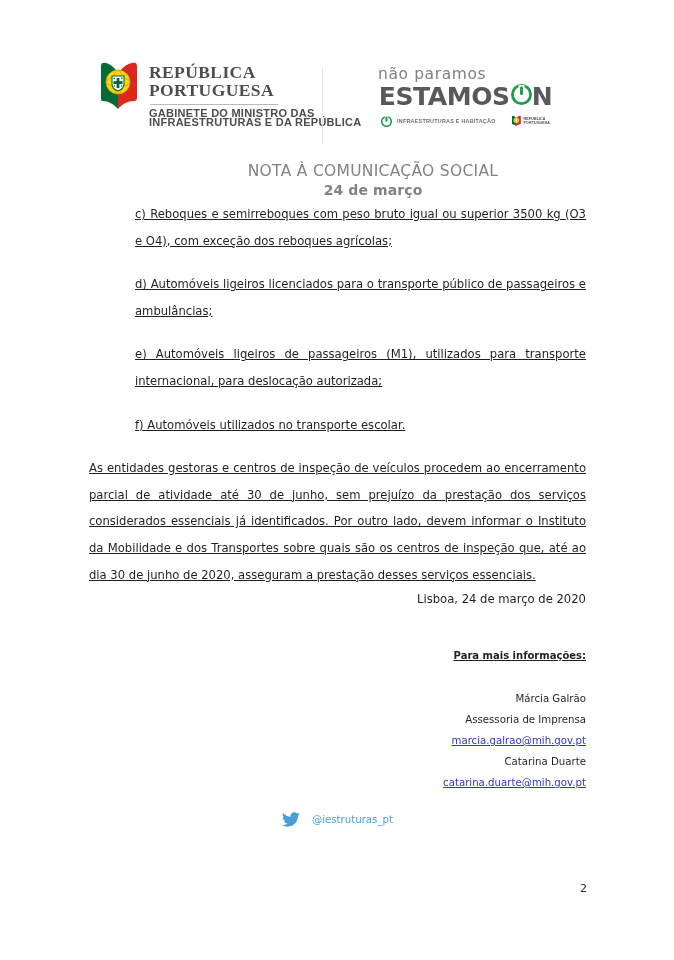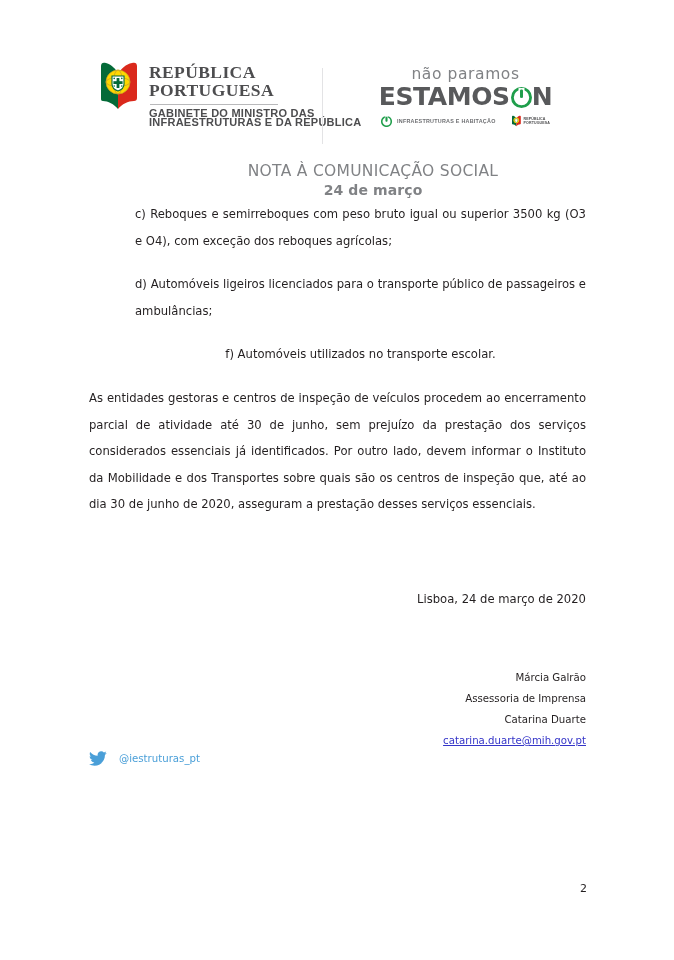--- a/index.html
+++ b/index.html
@@ -95,27 +95,26 @@
     top: 14px;
     width: 175px;
   }
 
   .nao-paramos {
     font-family: "DejaVu Sans", sans-serif;
     font-size: 15.5px;
     font-weight: 400;
     color: #808285;
     letter-spacing: 0.6px;
-    text-align: center;
     line-height: 17px;
   }
 
   .estamos-on {
     display: flex;
-    align-items: center;
+    align-items: flex-start;
     justify-content: center;
     margin-top: 1px;
   }
 
   .estamos-word {
     font-family: "DejaVu Sans", sans-serif;
     font-size: 25px;
     font-weight: 700;
     color: #58595b;
     letter-spacing: -0.4px;
@@ -211,39 +210,40 @@
     letter-spacing: 0.1px;
     line-height: 18px;
   }
 
   
   .body-area {
     position: absolute;
     left: 89px;
     top: 201px;
     width: 497px;
+    text-decoration: underline;
   }
 
   p.para {
     margin: 0 0 17px 0;
     font-family: "DejaVu Sans", sans-serif;
     font-size: 11.6px;
     line-height: 26.6px;
     color: #231f20;
     text-align: justify;
     text-justify: inter-word;
   }
 
   p.para.lettered {
     margin-left: 46px;
     width: 451px;
   }
 
   p.para.nojust {
-    text-align: center;
+    text-align: left;
   }
 
   
   .signoff {
     position: absolute;
     left: 89px;
     top: 589px;
     width: 497px;
     text-align: right;
   }
@@ -290,21 +290,22 @@
     color: #3434c8;
     text-decoration: underline;
     line-height: 21px;
     display: block;
     cursor: pointer;
   }
 
   .twitter-row {
     display: flex;
     align-items: center;
-    justify-content: flex-start;
+    justify-content: center;
+    margin-top: 19px;
     gap: 12px;
   }
 
   .twitter-icon {
     width: 18px;
     height: 15px;
     flex: 0 0 auto;
   }
 
   .twitter-handle {
@@ -397,32 +398,35 @@
   </div>
 
   <div class="doc-title">
     <div class="title-main">NOTA À COMUNICAÇÃO SOCIAL</div>
     <div class="title-sub">24 de março</div>
   </div>
 
   <div class="body-area">
     <p class="para lettered">c) Reboques e semirreboques com peso bruto igual ou superior 3500 kg (O3 e O4), com exceção dos reboques agrícolas;</p>
     <p class="para lettered">d) Automóveis ligeiros licenciados para o transporte público de passageiros e ambulâncias;</p>
+    <p class="para lettered">e) Automóveis ligeiros de passageiros (M1), utilizados para transporte internacional, para deslocação autorizada;</p>
     <p class="para lettered nojust">f) Automóveis utilizados no transporte escolar.</p>
     <p class="para">As entidades gestoras e centros de inspeção de veículos procedem ao encerramento parcial de atividade até 30 de junho, sem prejuízo da prestação dos serviços considerados essenciais já identificados. Por outro lado, devem informar o Instituto da Mobilidade e dos Transportes sobre quais são os centros de inspeção que, até ao dia 30 de junho de 2020, asseguram a prestação desses serviços essenciais.</p>
   </div>
 
   <div class="signoff">
     <span class="sign-city">Lisboa, 24 de março de 2020</span>
   </div>
 
   <div class="contact-block">
+    <span class="contact-heading">Para mais informações:</span>
     <div class="contact-lines">
       <div class="contact-line">Márcia Galrão</div>
       <div class="contact-line">Assessoria de Imprensa</div>
+      <a class="contact-email" href="#">marcia.galrao@mih.gov.pt</a>
       <div class="contact-line">Catarina Duarte</div>
       <a class="contact-email" href="#">catarina.duarte@mih.gov.pt</a>
       <div class="twitter-row">
         <svg class="twitter-icon" viewBox="0 0 24 20">
           <path d="M23.6 2.6c-.9.4-1.8.66-2.8.78 1-.6 1.78-1.56 2.14-2.7-.94.56-1.98.96-3.08 1.18C18.96.9 17.7.3 16.3.3c-2.68 0-4.86 2.18-4.86 4.86 0 .38.04.76.12 1.12C7.53 6.08 4 4.18 1.64 1.28c-.42.72-.66 1.56-.66 2.44 0 1.68.86 3.17 2.16 4.04-.8-.02-1.54-.24-2.2-.6v.06c0 2.36 1.68 4.32 3.9 4.77-.4.1-.84.16-1.28.16-.32 0-.62-.03-.92-.08.62 1.93 2.42 3.34 4.55 3.38-1.66 1.3-3.76 2.08-6.04 2.08-.4 0-.78-.02-1.15-.07 2.15 1.38 4.7 2.18 7.44 2.18 8.93 0 13.81-7.4 13.81-13.81l-.02-.63c.96-.68 1.78-1.53 2.43-2.5z" fill="#4a9fd8"></path>
         </svg>
         <span class="twitter-handle">@iestruturas_pt</span>
       </div>
     </div>
   </div>

